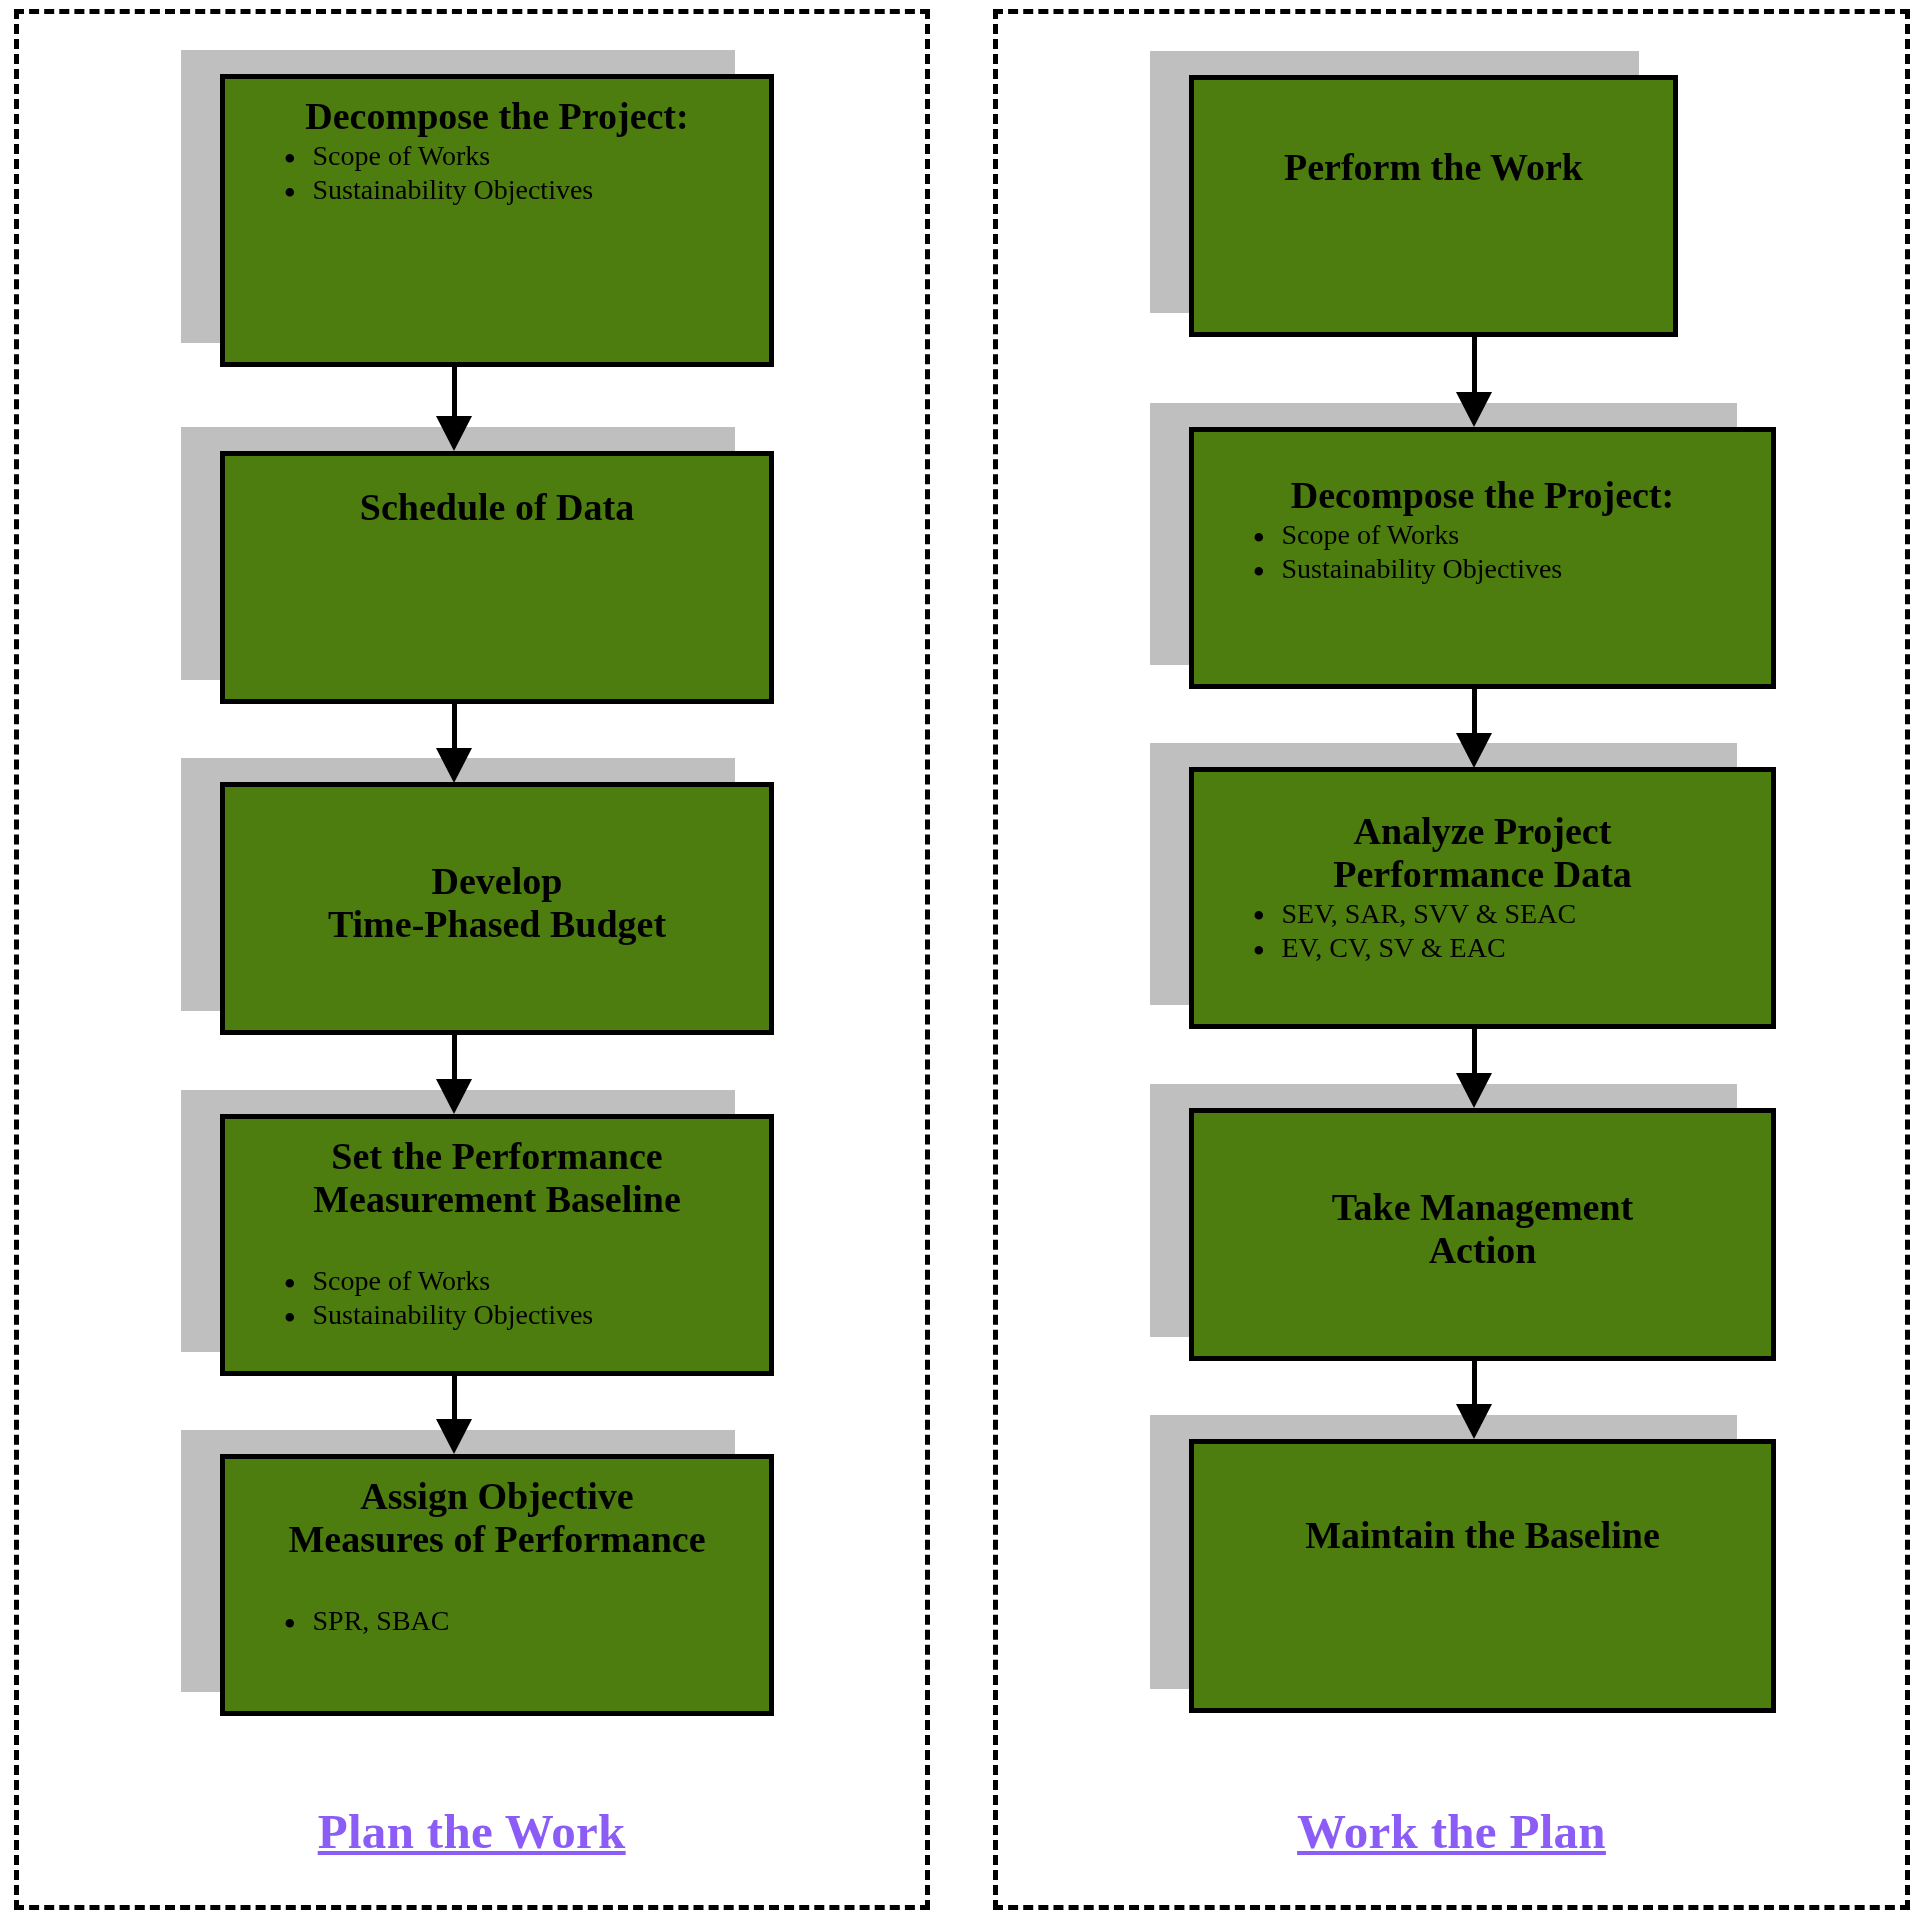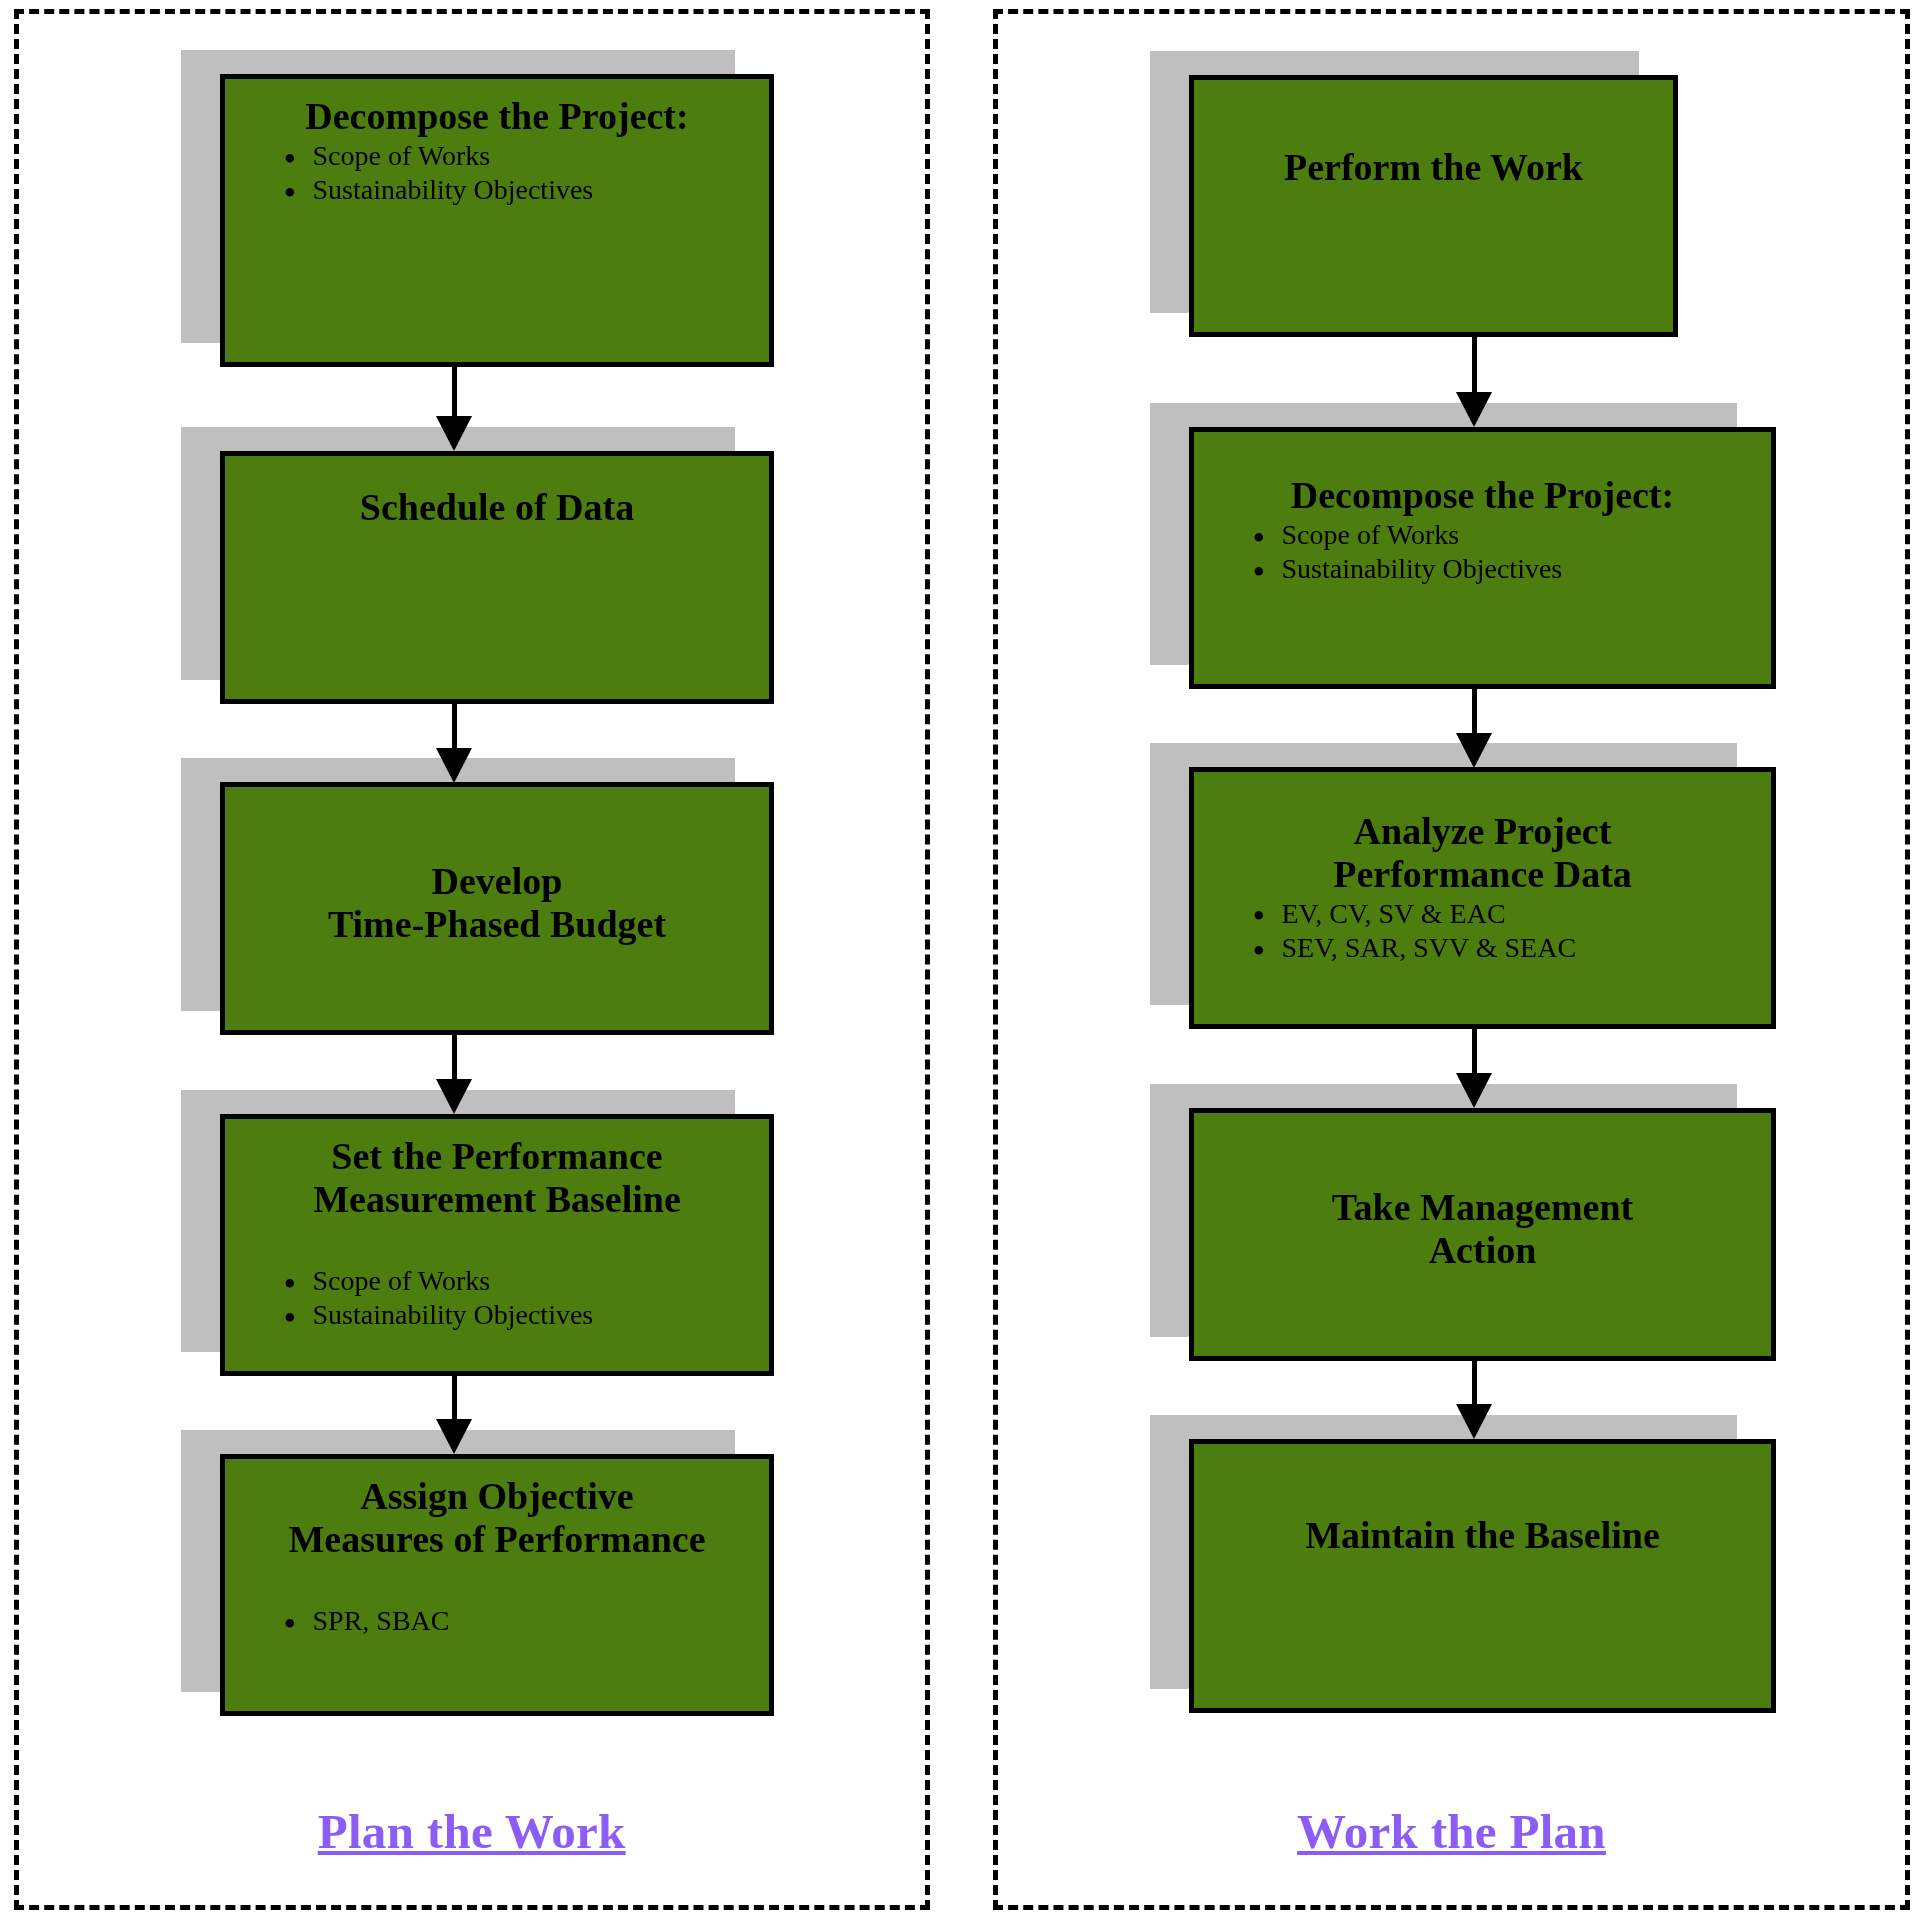--- a/index.html
+++ b/index.html
@@ -261,22 +261,22 @@
     <div class="stem" style="height:47px;"></div>
     <div class="head" style="top:44px;"></div>
   </div>
 
   <div class="node" id="node-R3" style="left:1181px; top:767px; width:587px; height:262px;">
     <div class="shadow"></div>
     <div class="boxface">
       <span class="title" style="margin-top:22.4px;">Analyze Project
 Performance Data</span>
       <ul class="bullets tight">
+        <li>SEV, SAR, SVV &amp; SEAC</li>
         <li>EV, CV, SV &amp; EAC</li>
-        <li>SEV, SAR, SVV &amp; SEAC</li>
       </ul>
     </div>
   </div>
 
   <div class="connector" style="left:1472px; top:1029px; height:78px;">
     <div class="stem" style="height:47px;"></div>
     <div class="head" style="top:44px;"></div>
   </div>
 
   <div class="node" id="node-R4" style="left:1181px; top:1108px; width:587px; height:253px;">

